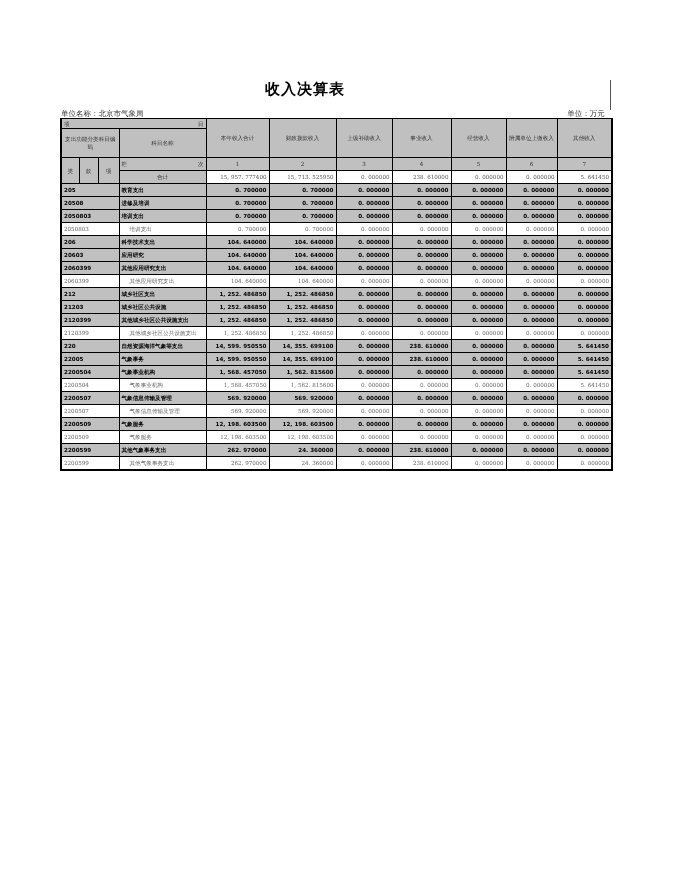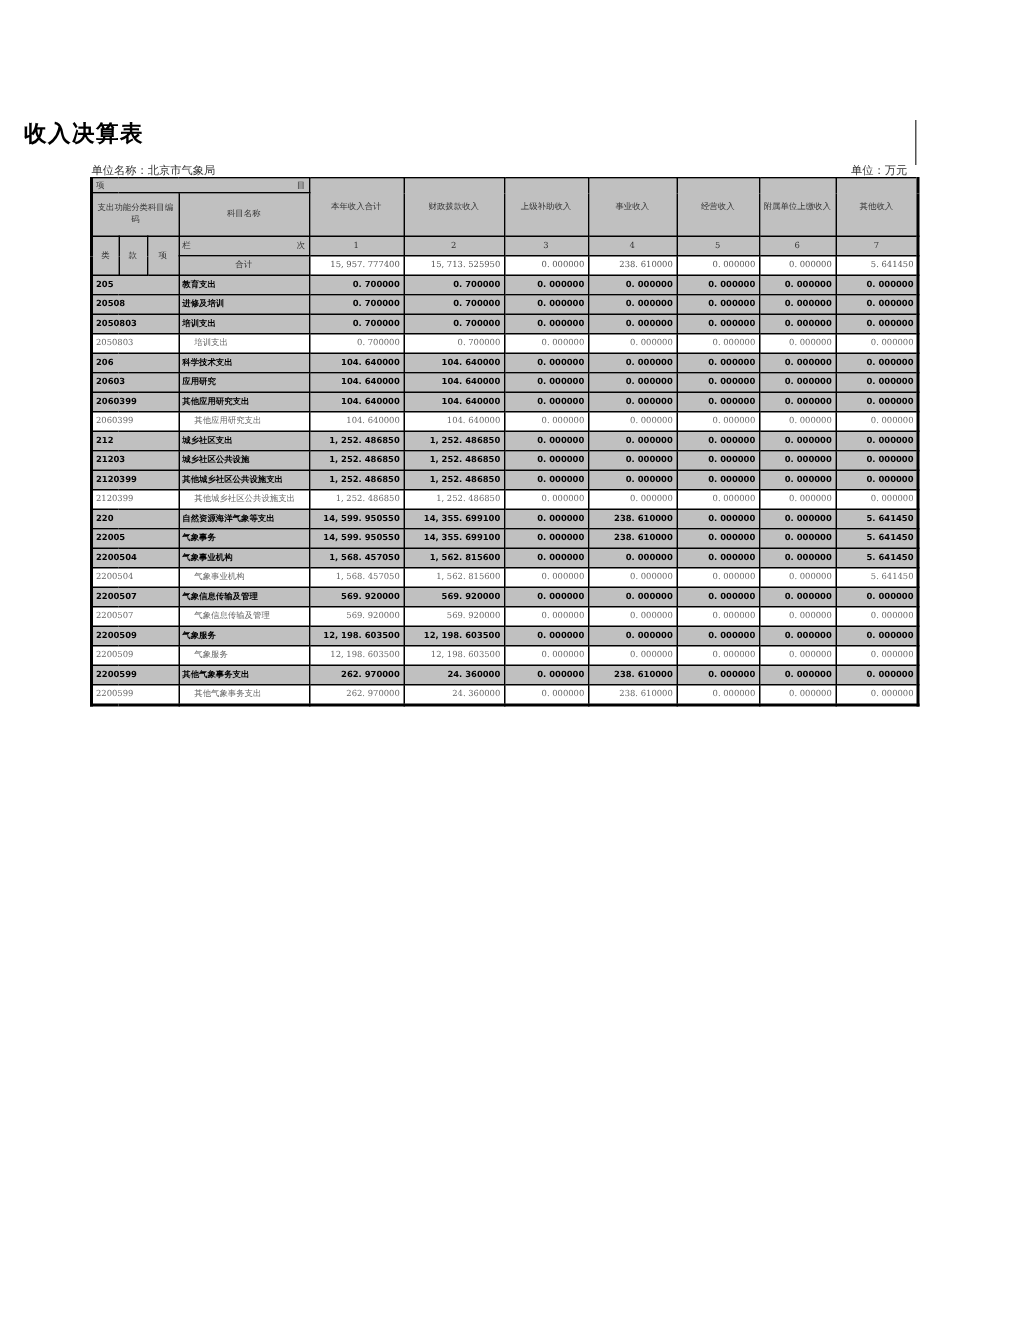--- a/index.html
+++ b/index.html
@@ -1,17 +1,17 @@
 <!DOCTYPE html>
 <html><head>
 <meta charset="utf-8">
 <style>
   html, body { margin: 0; padding: 0; background: #ffffff; }
   body { width: 680px; height: 880px; position: relative; overflow: hidden; font-family: "DejaVu Serif", serif; color: #000; }
-  .title { position: absolute; left: 0; width: 610px; top: 80px; font-family: "DejaVu Sans", sans-serif; font-size: 15px; font-weight: bold; letter-spacing: 1px; padding-left: 16px; }
+  .title { position: absolute; left: 0; width: 610px; top: 80px; text-align: center; font-family: "DejaVu Sans", sans-serif; font-size: 15px; font-weight: bold; letter-spacing: 1px; padding-left: 0; }
   .title-inner { display: inline-block; margin-left: 0; position: relative; left: 0; }
   .vline { position: absolute; left: 610px; top: 80px; width: 1px; height: 30px; background: #555; }
   .unit-name { position: absolute; left: 61px; top: 109px; font-size: 7.5px; color: #333; }
   .unit-right { position: absolute; left: 562px; top: 109px; font-size: 7.5px; color: #333; width: 48px; text-align: center; }
   table.grid { position: absolute; left: 60px; top: 118px; border-collapse: collapse; table-layout: fixed; width: 552px; }
   table.grid td { border: 1px solid #000; padding: 0 2px; font-size: 5.6px; height: 12px; line-height: 10px; overflow: hidden; white-space: nowrap; }
   .hdr td { background: #c0c0c0; color: #333; text-align: center; }
   td.hleft { text-align: left; }
   .split { display: flex; justify-content: space-between; }
   .rb td { background: #c0c0c0; font-weight: bold; font-family: "DejaVu Sans", sans-serif; }

